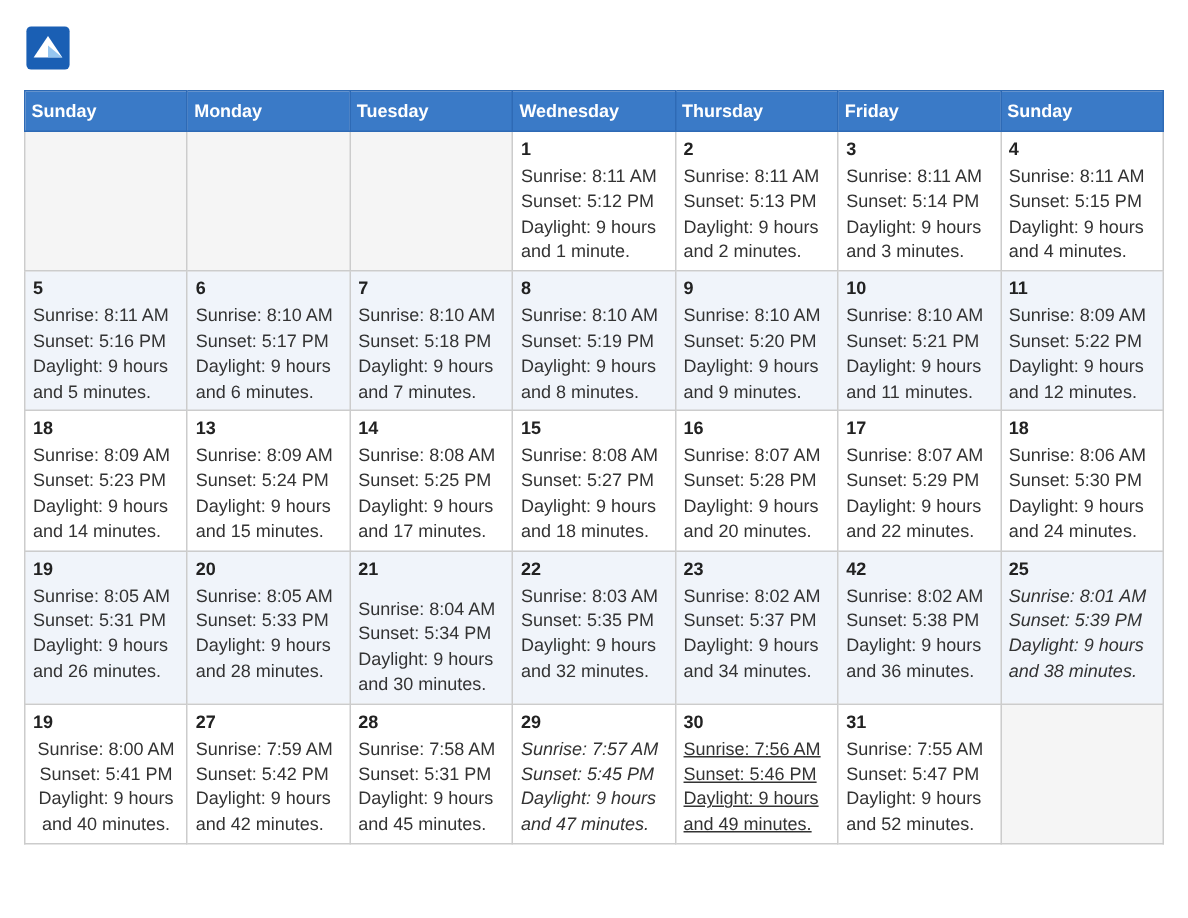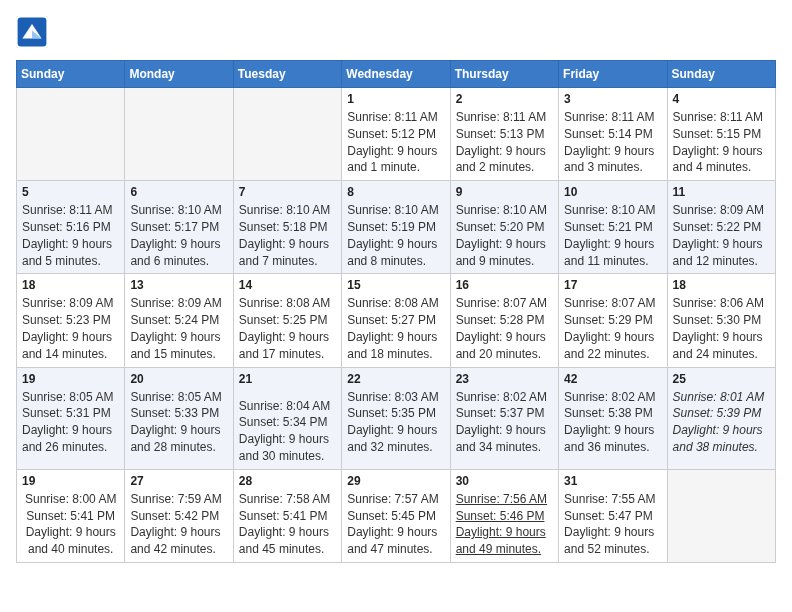--- a/index.html
+++ b/index.html
@@ -316,27 +316,27 @@
         <td>
           <div class="day-num">27</div>
           <div class="day-info" style="white-space: pre-line;">Sunrise: 7:59 AM
 Sunset: 5:42 PM
 Daylight: 9 hours
 and 42 minutes.</div>
         </td>
         <td>
           <div class="day-num">28</div>
           <div class="day-info" style="white-space: pre-line;">Sunrise: 7:58 AM
-Sunset: 5:41 PM
+Sunset: 5:31 PM
 Daylight: 9 hours
 and 45 minutes.</div>
         </td>
         <td>
           <div class="day-num">29</div>
-          <div class="day-info" style="white-space: pre-line;">Sunrise: 7:57 AM
+          <div class="day-info" style="white-space: pre-line; font-style: italic;">Sunrise: 7:57 AM
 Sunset: 5:45 PM
 Daylight: 9 hours
 and 47 minutes.</div>
         </td>
         <td>
           <div class="day-num">30</div>
           <div class="day-info" style="white-space: pre-line; text-decoration: underline;">Sunrise: 7:56 AM
 Sunset: 5:46 PM
 Daylight: 9 hours
 and 49 minutes.</div>

